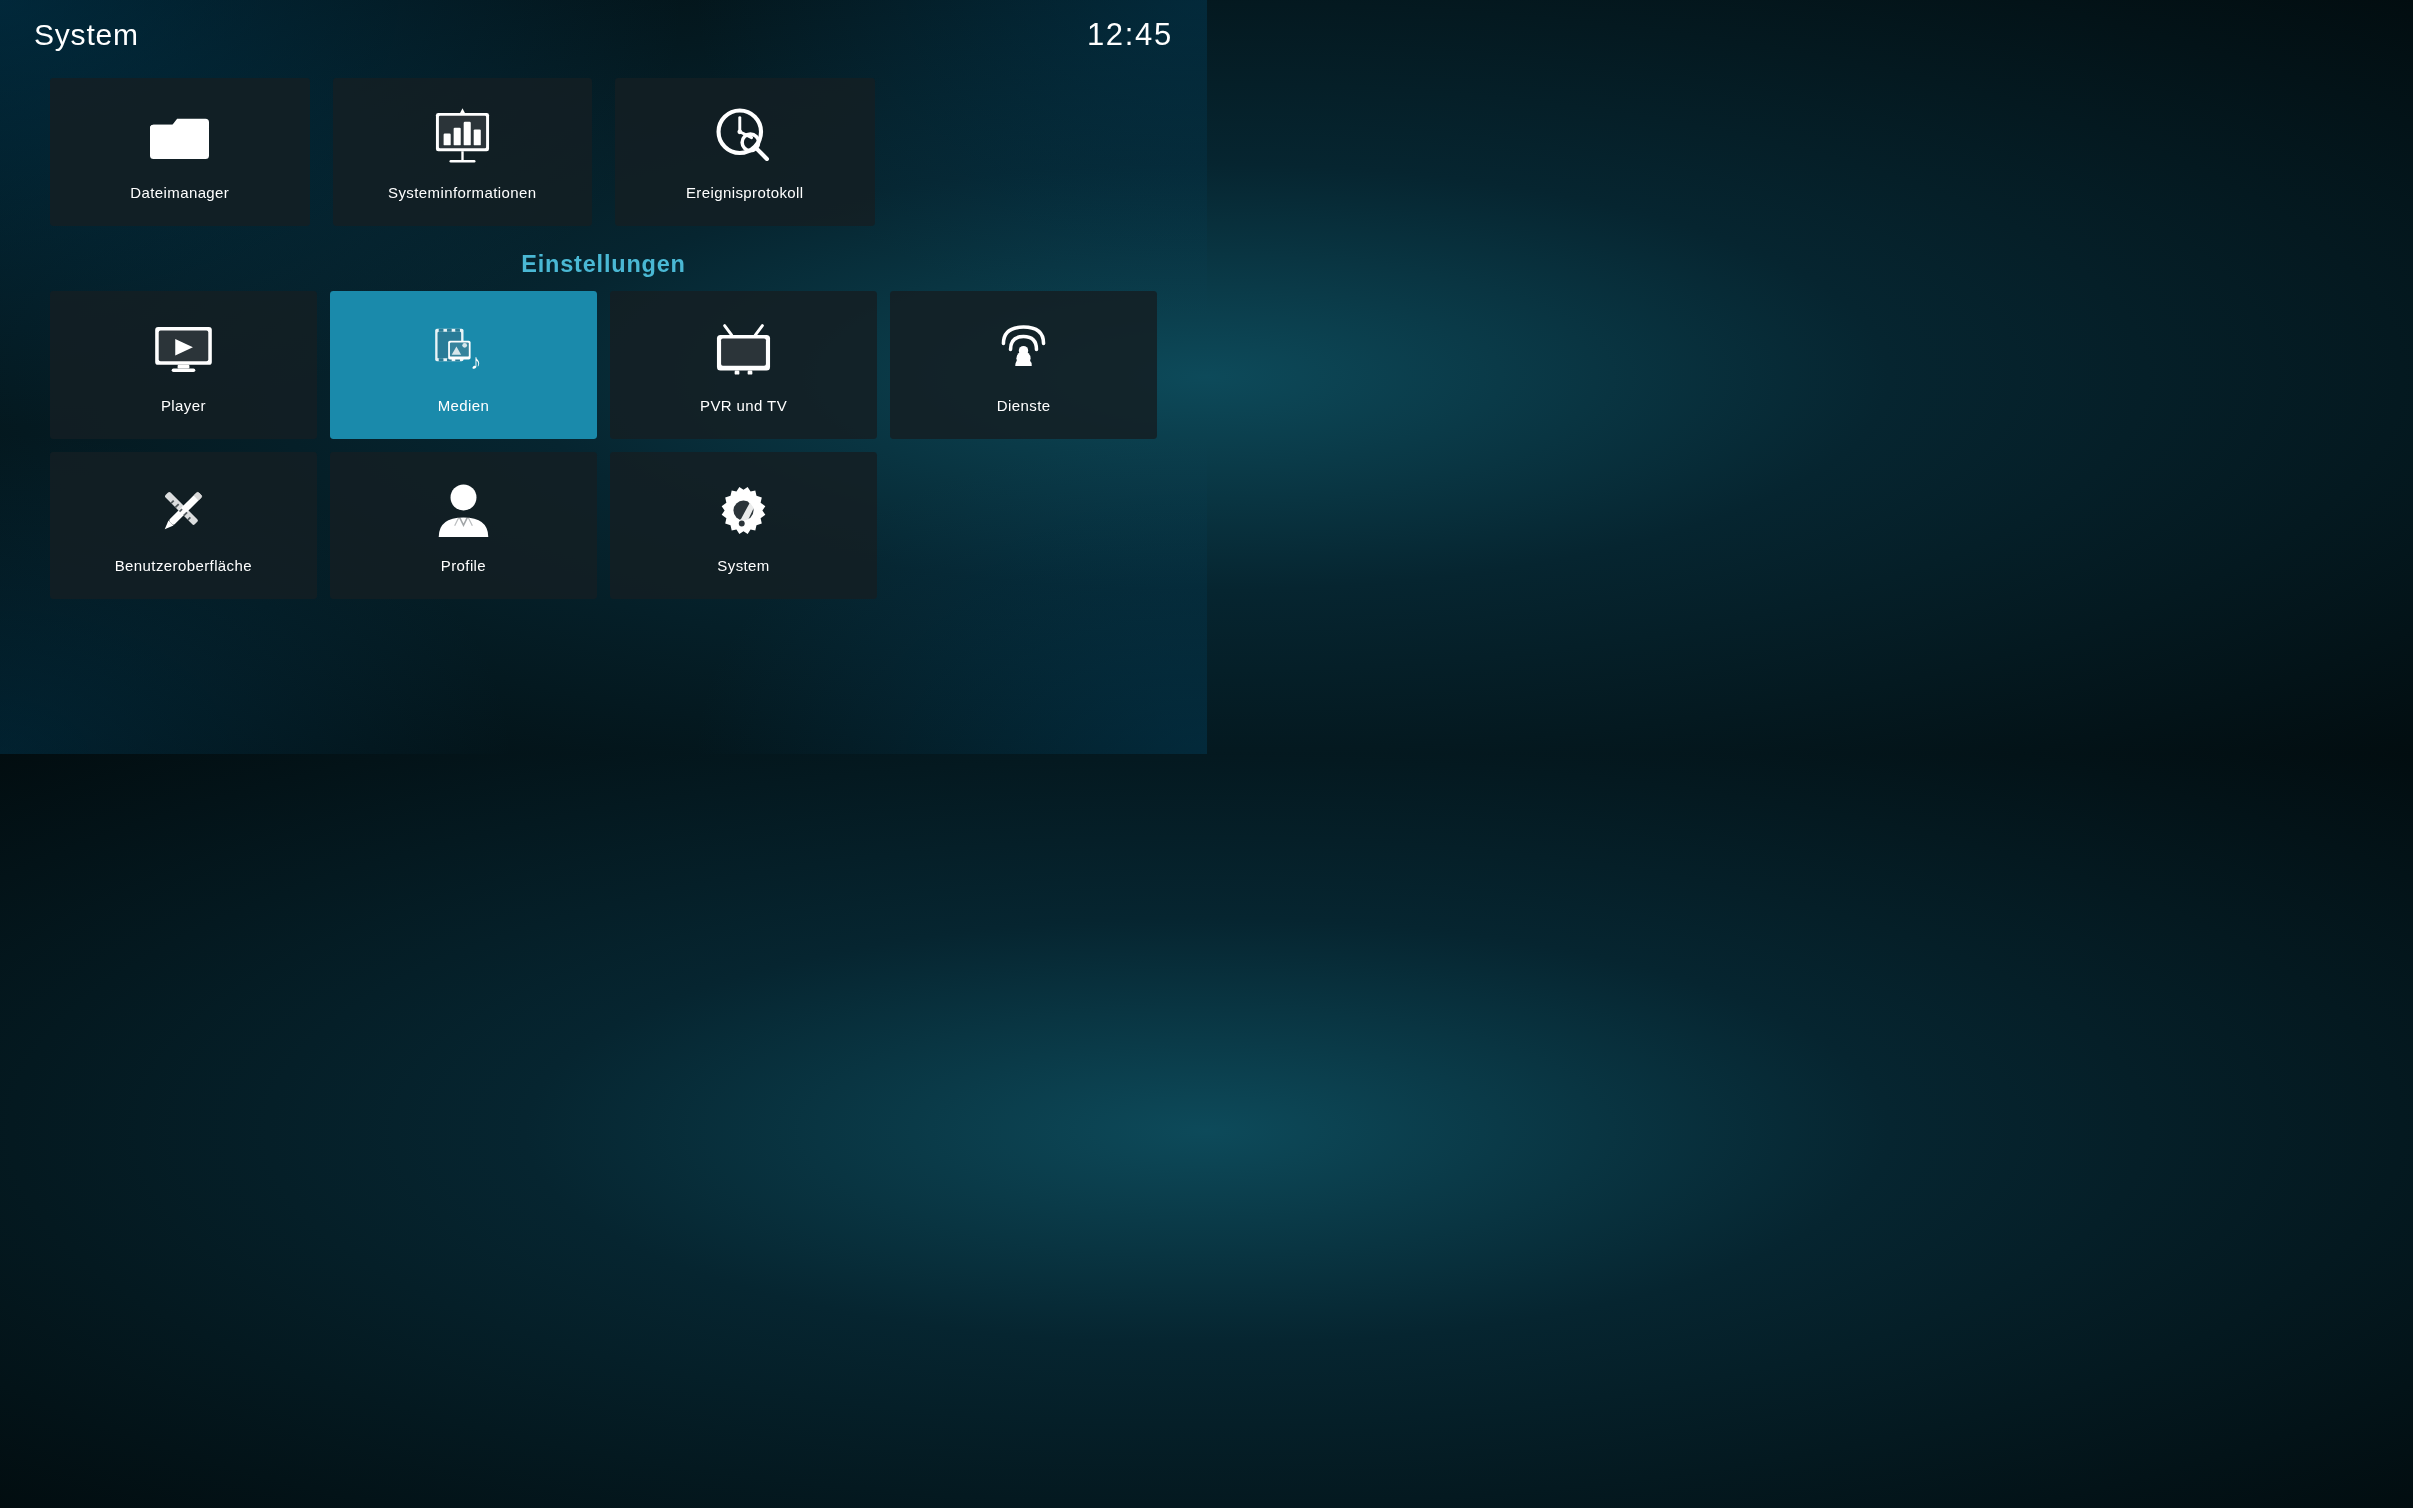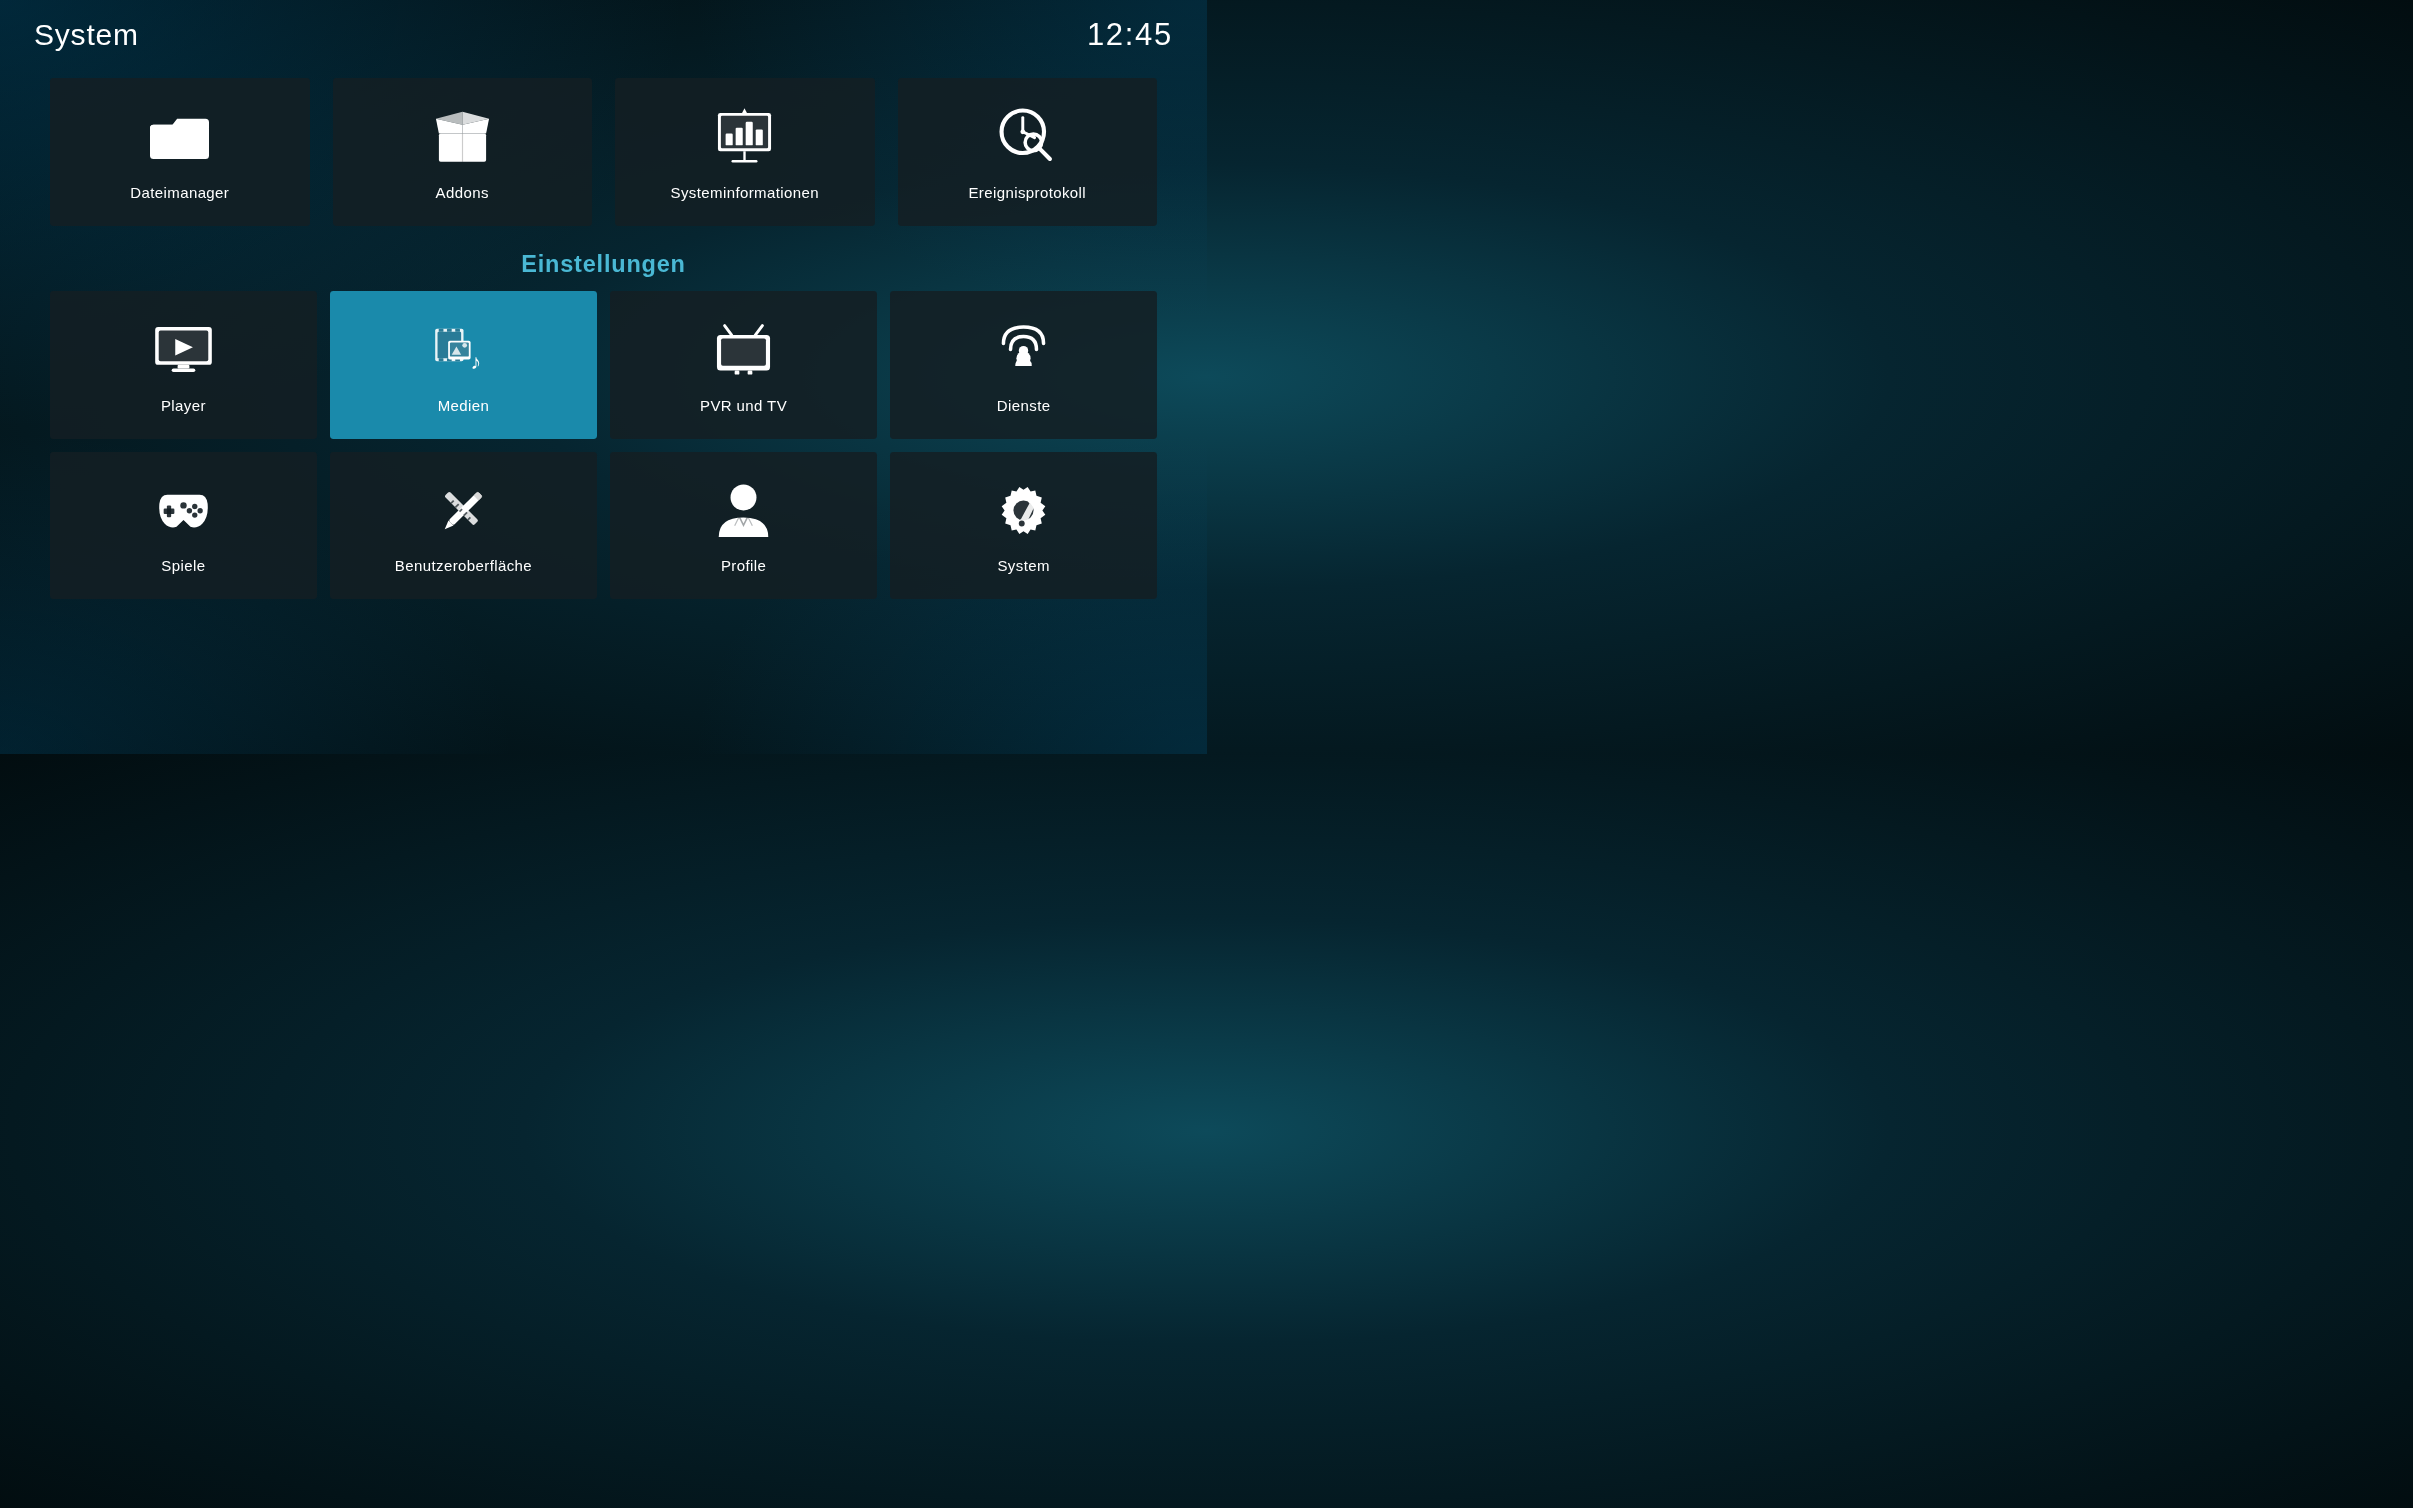--- a/index.html
+++ b/index.html
@@ -140,38 +140,20 @@
       <div class="tile-icon">
         <svg viewBox="0 0 100 80" xmlns="http://www.w3.org/2000/svg">
 
           <rect x="0" y="20" width="100" height="58" rx="6" ry="6" fill="white"></rect>
           <path d="M0 26 Q0 20 6 20 L38 20 L46 10 L94 10 Q100 10 100 16 L100 26 Z" fill="white"></path>
         </svg>
       </div>
       <span class="tile-label">Dateimanager</span>
     </div>
 
-    <div class="tile">
-      <div class="tile-icon">
-        <svg viewBox="0 0 100 100" xmlns="http://www.w3.org/2000/svg">
-
-          <rect x="10" y="45" width="80" height="48" rx="3" fill="white"></rect>
-
-          <polygon points="10,45 5,20 50,30 50,45" fill="white"></polygon>
-
-          <polygon points="90,45 95,20 50,30 50,45" fill="white"></polygon>
-
-          <polygon points="5,20 50,8 50,30" fill="rgba(255,255,255,0.7)"></polygon>
-          <polygon points="95,20 50,8 50,30" fill="rgba(255,255,255,0.85)"></polygon>
-
-          <line x1="50" y1="45" x2="50" y2="93" stroke="rgba(0,0,0,0.2)" stroke-width="2"></line>
-        </svg>
-      </div>
-      <span class="tile-label">Addons</span>
-    </div>
 
     <div class="tile">
       <div class="tile-icon">
         <svg viewBox="0 0 100 100" xmlns="http://www.w3.org/2000/svg">
 
           <rect x="5" y="10" width="90" height="65" rx="4" fill="white"></rect>
           <rect x="10" y="15" width="80" height="55" rx="2" fill="rgba(20,30,35,0.9)"></rect>
 
           <rect x="18" y="45" width="12" height="20" rx="2" fill="white"></rect>
           <rect x="35" y="35" width="12" height="30" rx="2" fill="white"></rect>
@@ -281,39 +263,20 @@
           <path d="M16,40 Q16,12 50,12 Q84,12 84,40" fill="none" stroke="white" stroke-width="6" stroke-linecap="round"></path>
 
           <circle cx="50" cy="52" r="8" fill="white"></circle>
 
           <path d="M36,78 Q36,65 50,65 Q64,65 64,78" fill="white"></path>
         </svg>
       </div>
       <span class="tile-label">Dienste</span>
     </div>
 
-    <div class="tile">
-      <div class="tile-icon">
-        <svg viewBox="0 0 110 75" xmlns="http://www.w3.org/2000/svg">
-
-          <path d="M10,25 Q8,50 20,62 Q30,72 42,68 L55,55 L68,68 Q80,72 90,62 Q102,50 100,25 Q98,8 85,8 L25,8 Q12,8 10,25 Z" fill="white"></path>
-
-          <rect x="24" y="28" width="8" height="22" rx="2" fill="rgba(20,30,35,0.9)"></rect>
-          <rect x="18" y="34" width="20" height="10" rx="2" fill="rgba(20,30,35,0.9)"></rect>
-
-          <circle cx="76" cy="30" r="5" fill="rgba(20,30,35,0.9)"></circle>
-          <circle cx="86" cy="38" r="5" fill="rgba(20,30,35,0.9)"></circle>
-          <circle cx="76" cy="46" r="5" fill="rgba(20,30,35,0.9)"></circle>
-          <circle cx="66" cy="38" r="5" fill="rgba(20,30,35,0.9)"></circle>
-
-          <circle cx="55" cy="28" r="6" fill="rgba(20,30,35,0.9)"></circle>
-        </svg>
-      </div>
-      <span class="tile-label">Spiele</span>
-    </div>
 
     <div class="tile">
       <div class="tile-icon">
         <svg viewBox="0 0 100 100" xmlns="http://www.w3.org/2000/svg">
 
           <g transform="rotate(45, 50, 50)">
             <rect x="44" y="10" width="12" height="70" rx="4" fill="white"></rect>
             <polygon points="44,80 56,80 50,95" fill="white"></polygon>
             <rect x="44" y="10" width="12" height="10" rx="2" fill="rgba(200,200,200,0.7)"></rect>
           </g>

